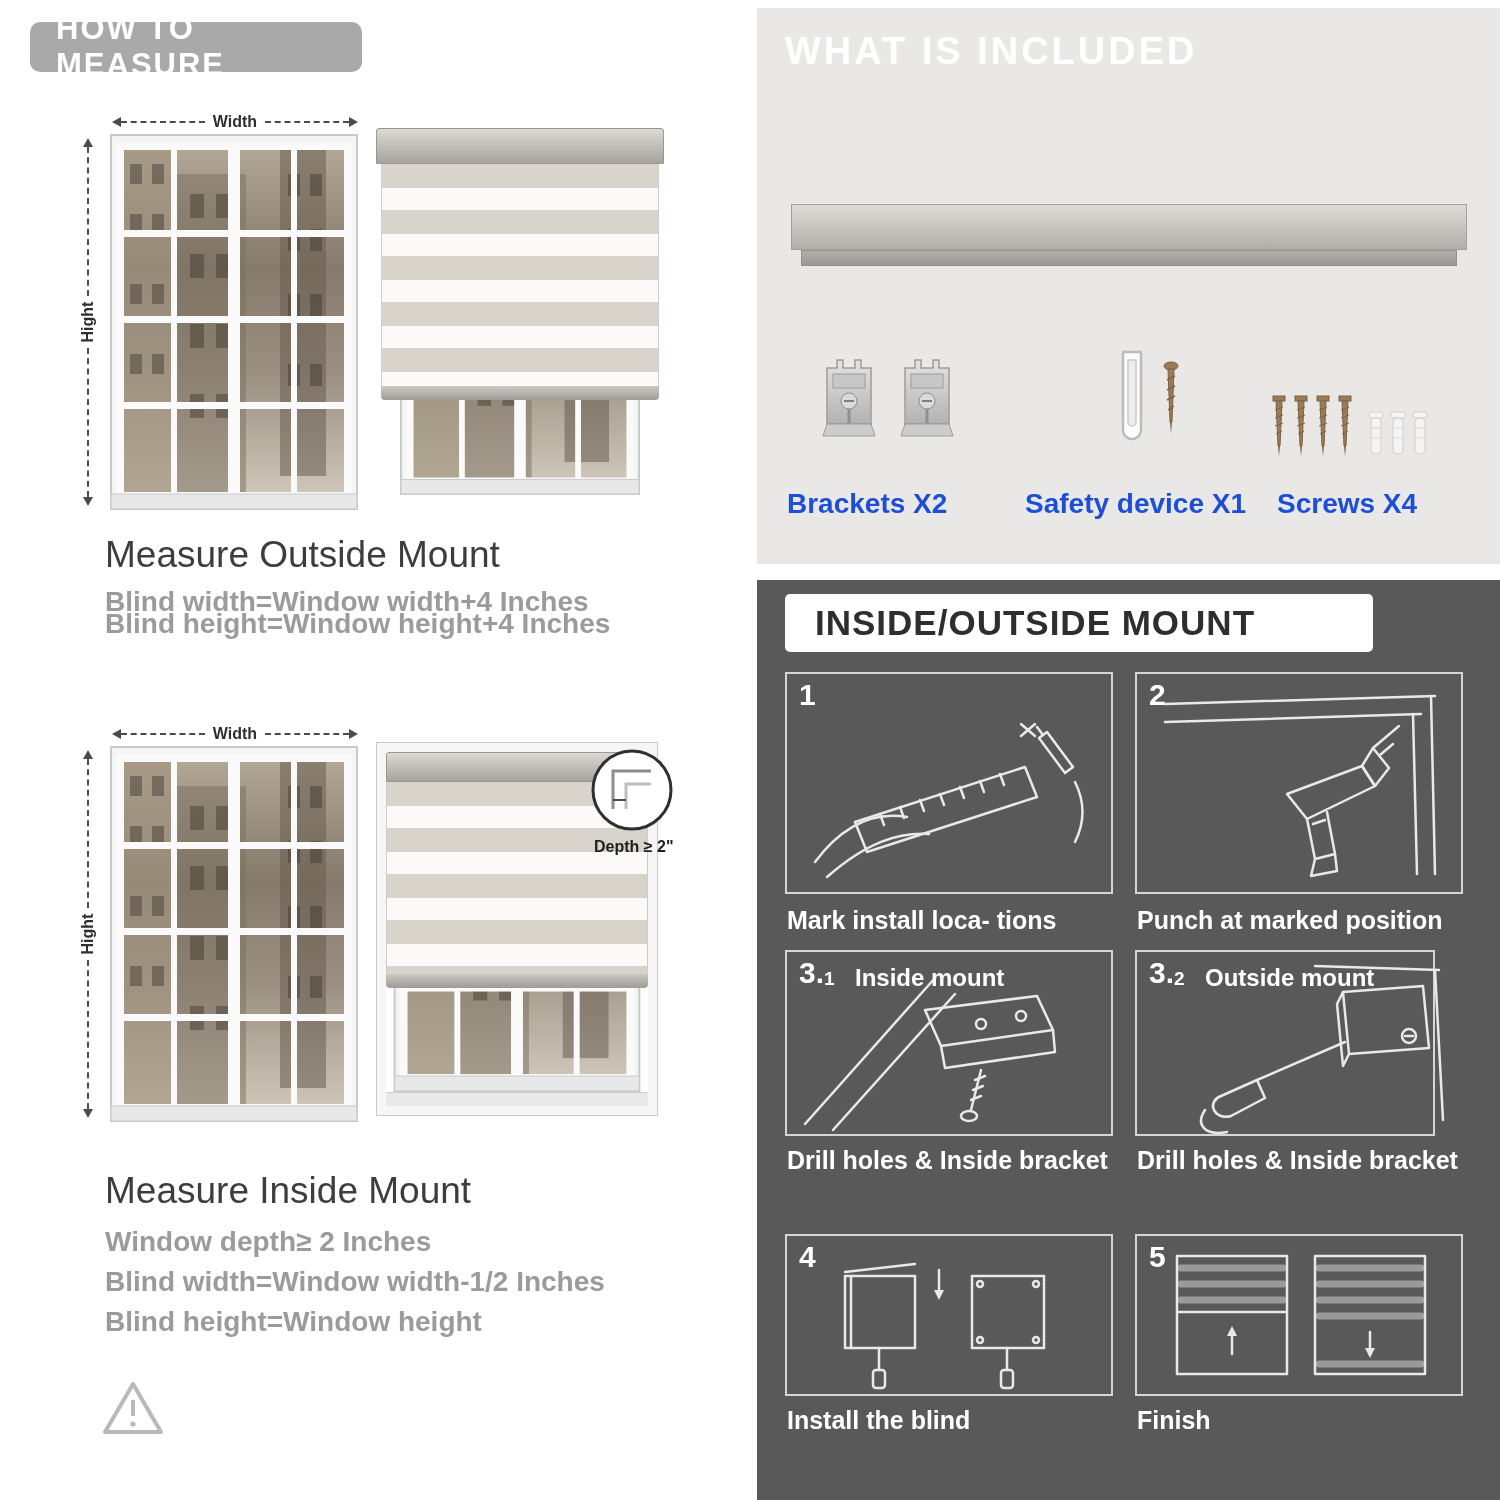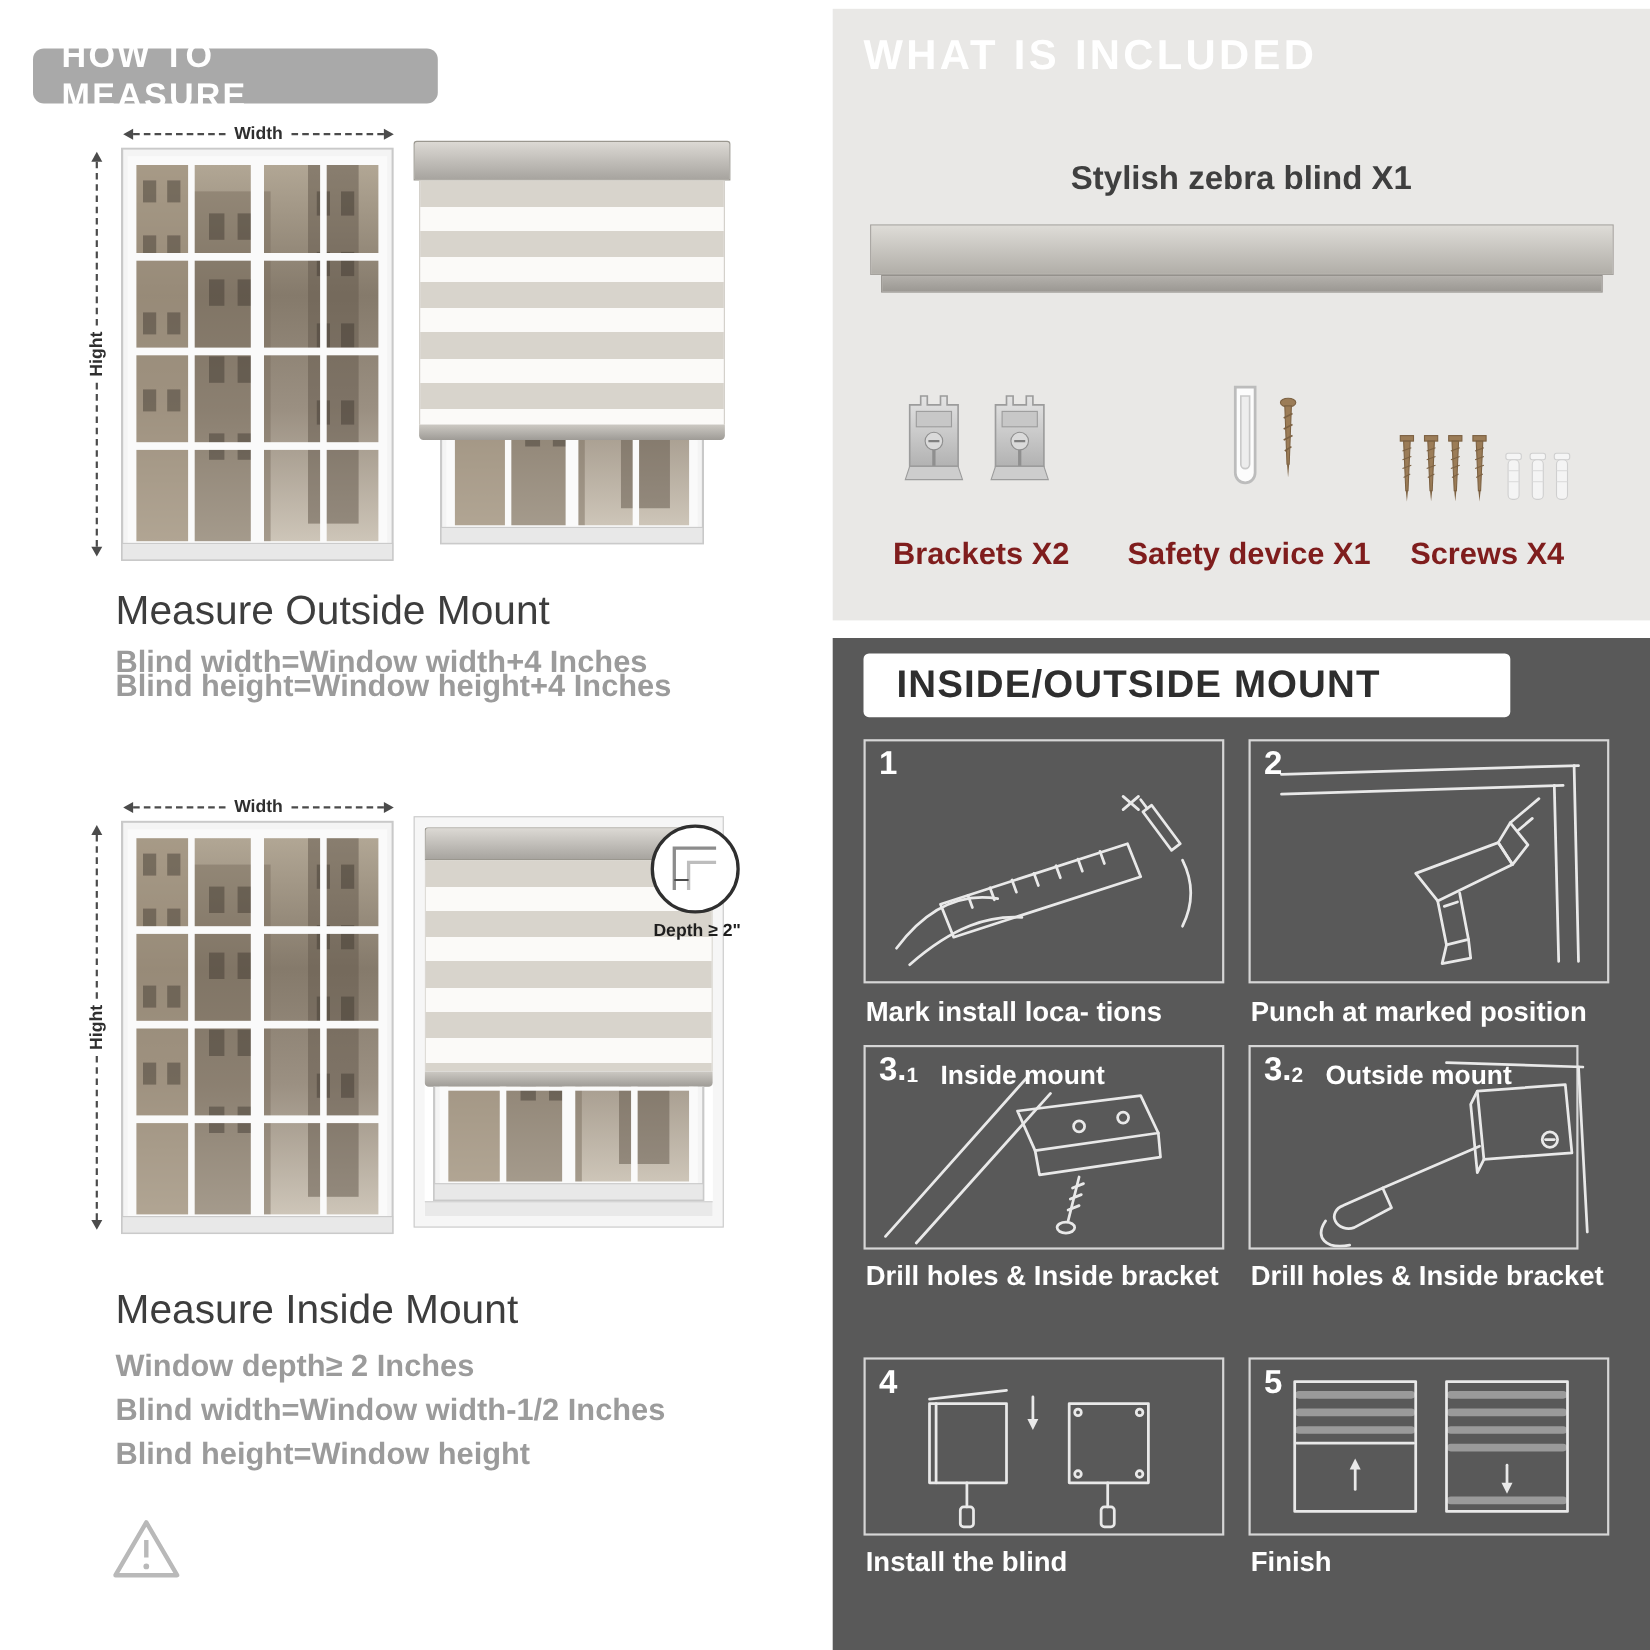--- a/index.html
+++ b/index.html
@@ -30,21 +30,21 @@
   .win-frame{background:#f6f6f6;border:1px solid #c9c9c9;padding:9px}
   .win-inner{position:relative;width:100%;height:100%;background:#fff;overflow:hidden}
   .sill{position:absolute;left:0;right:0;bottom:0;height:14px;background:#e9e9e9;border-top:1px solid #cfcfcf}
   .depth-label{font-size:16px;font-weight:700;color:#1e1e1e;white-space:nowrap}
   .note-text{font-size:23px;font-weight:600;color:#8f8f8f;line-height:1.4}
   .included-block{background:#e9e8e6}
   .included-banner{color:#ffffff;font-weight:700;font-size:38px;letter-spacing:3px;white-space:nowrap}
   .product-label{color:#3f3f3f;font-weight:700;font-size:30px;text-align:center}
   .hr-main{background:linear-gradient(#dedcd7,#b1aea8);border:1px solid #a5a29d}
   .hr-lip{background:linear-gradient(#b3b0ab,#9b9893);border:1px solid #94918c}
-  .item-label{color:#7f1d1d;font-weight:700;font-size:28px;text-align:center;white-space:nowrap}
+  .item-label{color:#1d4ed8;font-weight:700;font-size:28px;white-space:nowrap}
   .mount-block{background:#595959}
   .mount-banner{background:#ffffff;border-radius:5px;display:flex;align-items:center;padding-left:30px;color:#2e2e2e;font-weight:700;font-size:35px;letter-spacing:1px}
   .panel{position:absolute;border:2px solid #d6d6d6}
   .panel svg{position:absolute;left:0;top:0}
   .pnum{position:absolute;top:4px;left:12px;color:#fff;font-weight:700;font-size:30px}
   .pnum-sub{font-size:19px;position:relative;top:2px}
   .pinner{position:absolute;top:12px;left:68px;color:#fff;font-weight:700;font-size:24px;white-space:nowrap}
   .caption{position:absolute;color:#fff;font-weight:700;font-size:25px;white-space:nowrap}
 </style>
 </head>
@@ -103,21 +103,21 @@
           <rect x="10" y="96" width="228" height="7"></rect>
           <rect x="10" y="182" width="228" height="7"></rect>
           <rect x="10" y="268" width="228" height="7"></rect>
         </g>
         <rect x="10" y="12" width="228" height="350" fill="none" stroke="#fafafa" stroke-width="8"></rect>
         <rect x="1" y="360" width="246" height="15" fill="#e8e8e8" stroke="#c9c9c9" stroke-width="1"></rect>
       </symbol>
     </defs>
   </svg>
 
-  <div class="banner-gray abs" style="left:30px;top:44px;width:368px;height:50px">
+  <div class="banner-gray abs" style="left:30px;top:22px;width:332px;height:50px">
     <span>HOW TO MEASURE</span>
   </div>
 
   <div class="measure-h abs" style="left:112px;top:112px;width:246px;height:20px">
     <span class="tri tri-l"></span>
     <span class="mh-line"></span>
     <span class="measure-label">Width</span>
     <span class="mh-line"></span>
     <span class="tri tri-r"></span>
   </div>
@@ -203,21 +203,20 @@
   <div class="line-gray abs" style="left:105px;top:1306px">Blind height=Window height</div>
 
   <svg class="abs" style="left:100px;top:1378px" width="66" height="60" viewBox="0 0 66 60">
     <path d="M33 6 L61 54 H5 Z" fill="none" stroke="#b9b9b9" stroke-width="4" stroke-linejoin="round"></path>
     <line x1="33" y1="22" x2="33" y2="38" stroke="#b9b9b9" stroke-width="4"></line>
     <circle cx="33" cy="46" r="2.6" fill="#b9b9b9"></circle>
   </svg>
 
   <div class="included-block abs" style="left:757px;top:8px;width:743px;height:556px">
     <div class="included-banner abs" style="left:28px;top:22px">WHAT IS INCLUDED</div>
-    <div class="product-label abs" style="left:0;top:138px;width:100%">Stylish zebra blind X1</div>
 
     <div class="hr-main abs" style="left:34px;top:196px;width:676px;height:46px"></div>
     <div class="hr-lip abs" style="left:44px;top:242px;width:656px;height:16px"></div>
 
     <svg class="abs" style="left:62px;top:346px" width="60" height="92" viewBox="0 0 60 92">
       <path d="M8 14 h10 v-8 h6 v8 h12 v-8 h6 v8 h10 v56 H8 Z" fill="url(#gMetal)" stroke="#9c9c9c" stroke-width="1.5"></path>
       <rect x="14" y="20" width="32" height="14" fill="#c7c7c7" stroke="#9c9c9c"></rect>
       <circle cx="30" cy="47" r="8" fill="#dadada" stroke="#8f8f8f"></circle>
       <line x1="25" y1="47" x2="35" y2="47" stroke="#7f7f7f" stroke-width="2"></line>
       <line x1="30" y1="55" x2="30" y2="70" stroke="#8f8f8f" stroke-width="3"></line>

